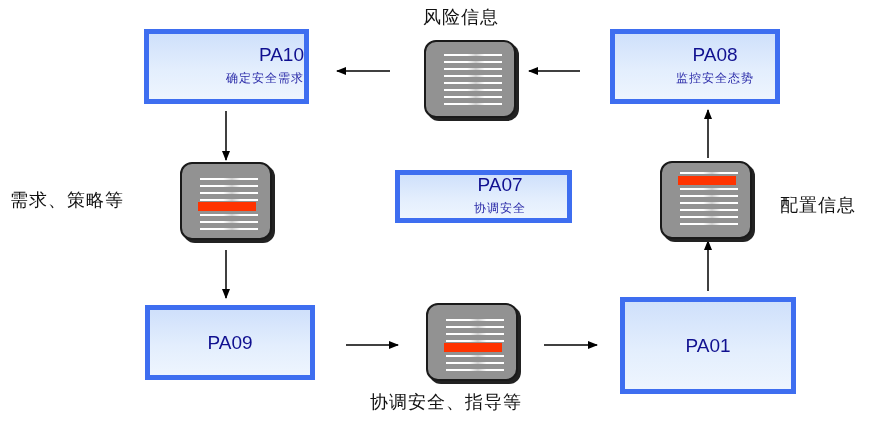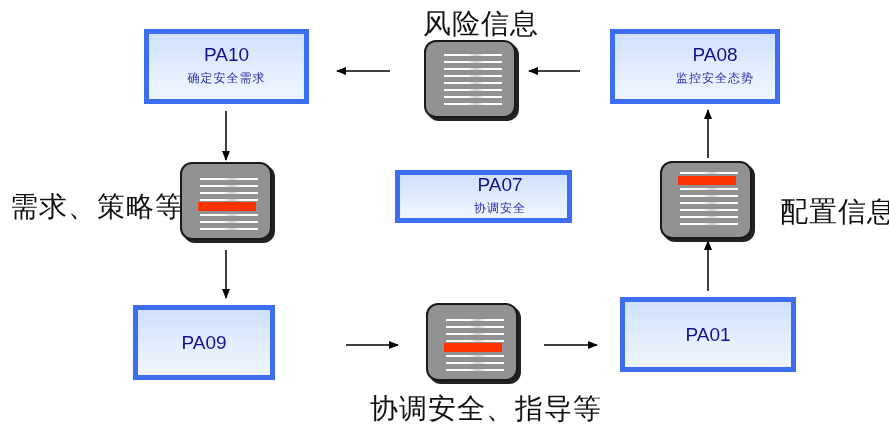--- a/index.html
+++ b/index.html
@@ -16,21 +16,21 @@
   .pa-name { font-size: 12px; line-height: 24px; color: #2a2aa8; letter-spacing: 1px; }
   .doc {
     position: absolute; width: 92px; height: 78px; box-sizing: border-box;
     background: #929292; border: 2px solid #1a1a1a; border-radius: 12px;
     box-shadow: 3px 3px 0 #222;
   }
   .doc .line { position: absolute; left: 18px; width: 58px; height: 2px;
     background: linear-gradient(90deg, #ffffff 0%, #ffffff 40%, #cfcfcf 55%, #ffffff 70%, #ffffff 100%); }
   .doc .bar { position: absolute; left: 16px; width: 58px; height: 9px; background: #ff3300; }
   .label { position: absolute; font-family: "DejaVu Serif", "Liberation Serif", serif;
-           font-size: 28px; color: #111; white-space: nowrap; letter-spacing: 1px; }
+           font-size: 18px; color: #111; white-space: nowrap; letter-spacing: 1px; }
   svg.arrows { position: absolute; left: 0; top: 0; }
 </style>
 </head>
 <body>
 
 <svg class="arrows" width="889" height="424">
   <defs>
     <marker id="ah" markerWidth="10" markerHeight="10" refX="9" refY="5" orient="auto" markerUnits="userSpaceOnUse">
       <path d="M0,1 L10,5 L0,9 Z" fill="#000"></path>
     </marker>
@@ -46,40 +46,40 @@
 
   <line x1="346" y1="345" x2="398" y2="345" stroke="#000" stroke-width="1.5" marker-end="url(#ah)"></line>
 
   <line x1="544" y1="345" x2="597" y2="345" stroke="#000" stroke-width="1.5" marker-end="url(#ah)"></line>
 
   <line x1="708" y1="291" x2="708" y2="241" stroke="#000" stroke-width="1.5" marker-end="url(#ah)"></line>
 
   <line x1="708" y1="158" x2="708" y2="110" stroke="#000" stroke-width="1.5" marker-end="url(#ah)"></line>
 </svg>
 
-<div class="pa-box" style="left:144px; top:29px; width:165px; height:75px;">
+<div class="pa-box" style="left:144px; top:29px; width:165px; height:75px;align-items:flex-end;">
   <div class="pa-code">PA10</div>
   <div class="pa-name">确定安全需求</div>
 </div>
 
 <div class="pa-box" style="left:610px; top:29px; width:170px; height:75px;padding-left:40px;">
   <div class="pa-code">PA08</div>
   <div class="pa-name">监控安全态势</div>
 </div>
 
 <div class="pa-box" style="left:395px; top:170px; width:177px; height:53px;padding-left:33px;">
   <div class="pa-code">PA07</div>
   <div class="pa-name">协调安全</div>
 </div>
 
-<div class="pa-box" style="left:133px; top:305px; width:142px; height:75px;">
+<div class="pa-box" style="left:145px; top:305px; width:170px; height:75px;">
   <div class="pa-code">PA09</div>
 </div>
 
-<div class="pa-box" style="left:620px; top:297px; width:176px; height:75px;">
+<div class="pa-box" style="left:620px; top:297px; width:176px; height:97px;">
   <div class="pa-code">PA01</div>
 </div>
 
 <div class="doc" style="left:424px; top:40px;">
   <div class="line" style="top:12px"></div>
     <div class="line" style="top:19px"></div>
   <div class="line" style="top:26px"></div>
     <div class="line" style="top:33px"></div>
   <div class="line" style="top:40px"></div>
     <div class="line" style="top:47px"></div>

